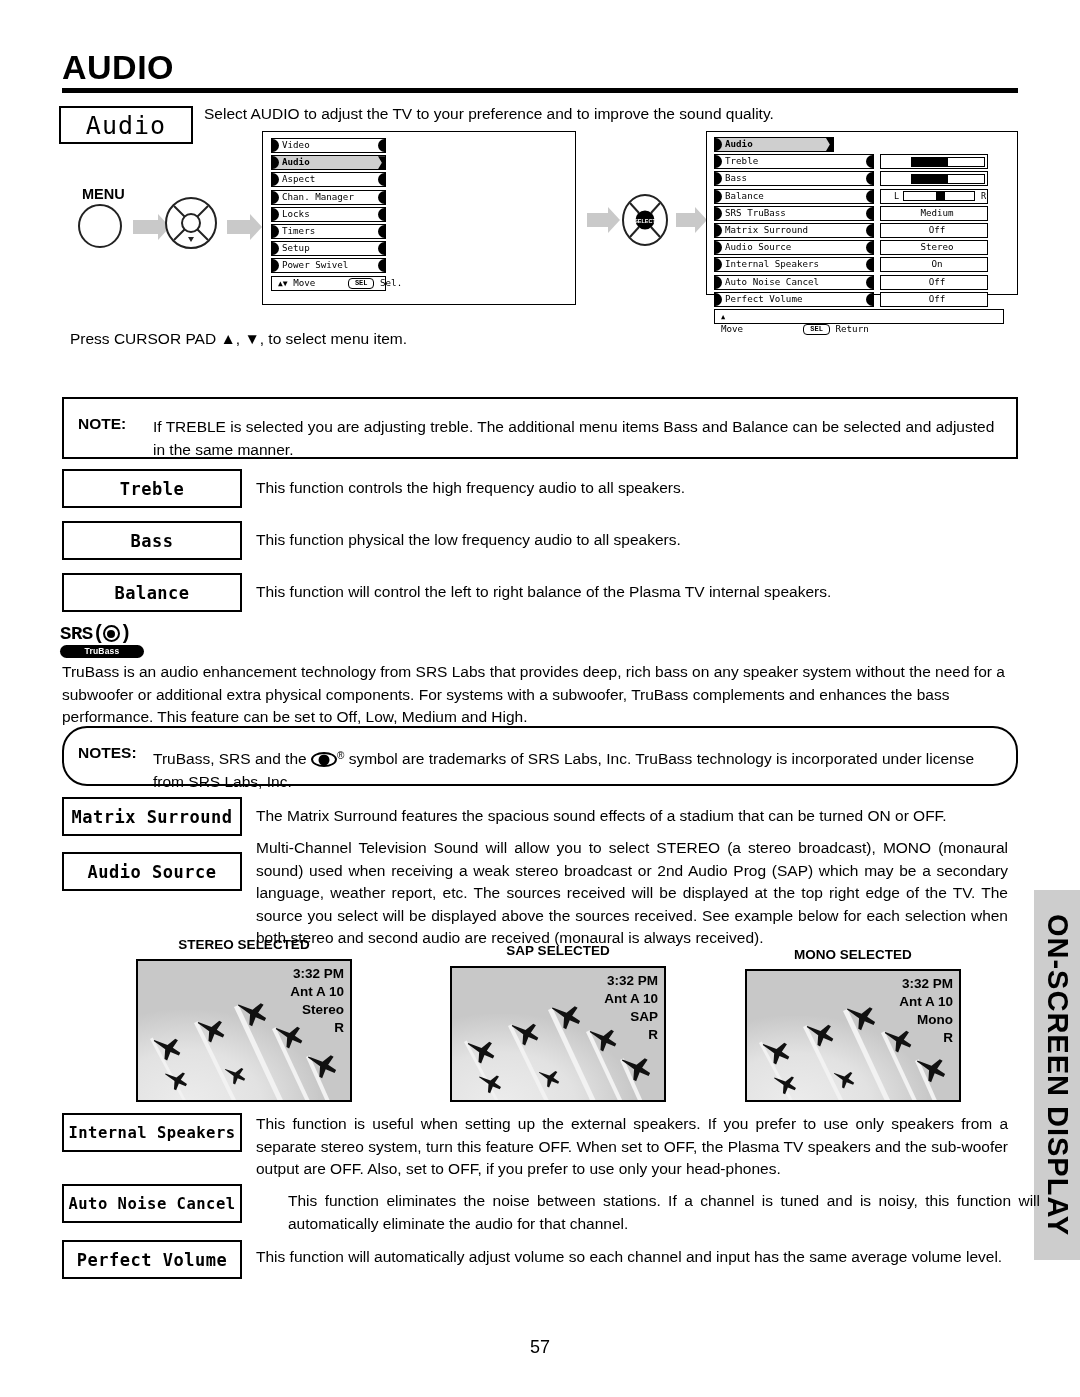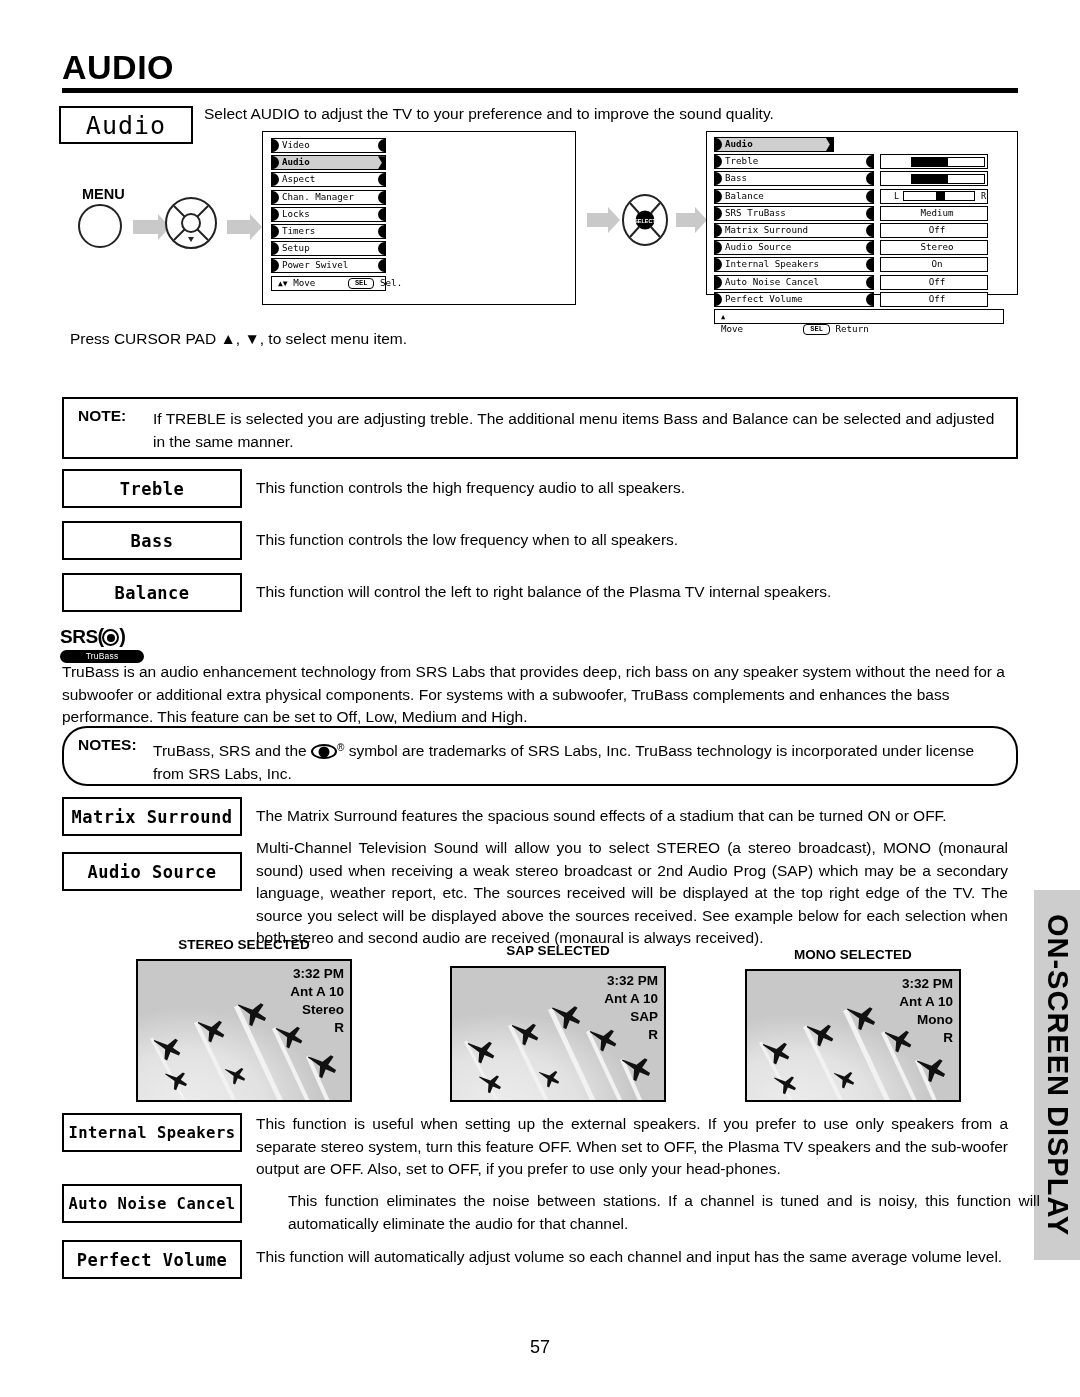--- a/index.html
+++ b/index.html
@@ -128,40 +128,40 @@
 
   
   .instr{
     position:absolute; left:70px; top:328px; width:900px;
     font-size:15.5px; line-height:22.5px;
   }
 
   
   .note-box{
     position:absolute; border:2.5px solid #000; background:#fff;
-    display:flex; padding:8px 14px 12px 14px;
+    display:flex; padding:16px 14px 12px 14px;
   }
   .note-lbl{ font-weight:bold; font-size:15.5px; min-width:75px; }
   .note-body{ font-size:15.5px; line-height:23px; flex:1; }
 
   
   .fn-box{
     position:absolute; border:2.5px solid #000; background:#fff;
     display:flex; align-items:center; justify-content:center;
     font-family:"DejaVu Sans Mono", monospace; font-weight:bold;
     font-size:17px; letter-spacing:0.5px;
   }
   .fn-desc{ position:absolute; font-size:15.5px; line-height:22.5px; }
 
   
   .srs-logo{ position:absolute; left:60px; top:624px; width:100px; height:36px; }
-  .srs-top{ font-weight:bold; font-size:19px; letter-spacing:-0.5px; line-height:25px; }
+  .srs-top{ font-weight:bold; font-size:19px; letter-spacing:-0.5px; line-height:20px;font-family:Liberation Mono, monospace; }
   .srs-pill{
     width:84px; height:13px; background:#000; border-radius:7px;
-    color:#fff; font-size:8.5px; font-weight:normal; text-align:center;
+    color:#fff; font-size:8.5px; font-weight:bold; text-align:center;
     line-height:13px; margin-top:1px; letter-spacing:0.2px;
   }
   .srs-mark{
     display:inline-block; width:17px;height:17px;border:2.2px solid #000;border-radius:50%;
     position:relative; vertical-align:-3px;
   }
   .srs-mark:before{
     content:""; position:absolute; left:50%; top:50%; width:8px;height:8px;
     background:#000; border-radius:50%; transform:translate(-50%,-50%);
   }
@@ -396,21 +396,21 @@
 
 <div class="note-box" style="left:62px; top:397px; width:956px; height:62px;">
   <div class="note-lbl">NOTE:</div>
   <div class="note-body">If TREBLE is selected you are adjusting treble.  The additional menu items Bass and Balance can be selected and adjusted in the same manner.</div>
 </div>
 
 <div class="fn-box" style="left:62px; top:469px; width:180px; height:39px;">Treble</div>
 <div class="fn-desc" style="left:256px; top:477px; width:760px;">This function controls the high frequency audio to all speakers.</div>
 
 <div class="fn-box" style="left:62px; top:521px; width:180px; height:39px;">Bass</div>
-<div class="fn-desc" style="left:256px; top:529px; width:760px;">This function controls the low frequency when to all speakers.</div>
+<div class="fn-desc" style="left:256px; top:529px; width:760px;">This function physical the low frequency audio to all speakers.</div>
 
 <div class="fn-box" style="left:62px; top:573px; width:180px; height:39px;">Balance</div>
 <div class="fn-desc" style="left:256px; top:581px; width:760px;">This function will control the left to right balance of the Plasma TV internal speakers.</div>
 
 <div class="srs-logo">
   <div class="srs-top">
     <span>SRS</span><span style="font-size:20px; letter-spacing:-2px;">(</span><span class="srs-mark"></span><span style="font-size:20px; letter-spacing:-2px;">)</span>
   </div>
   <div class="srs-pill">TruBass</div>
 </div>

